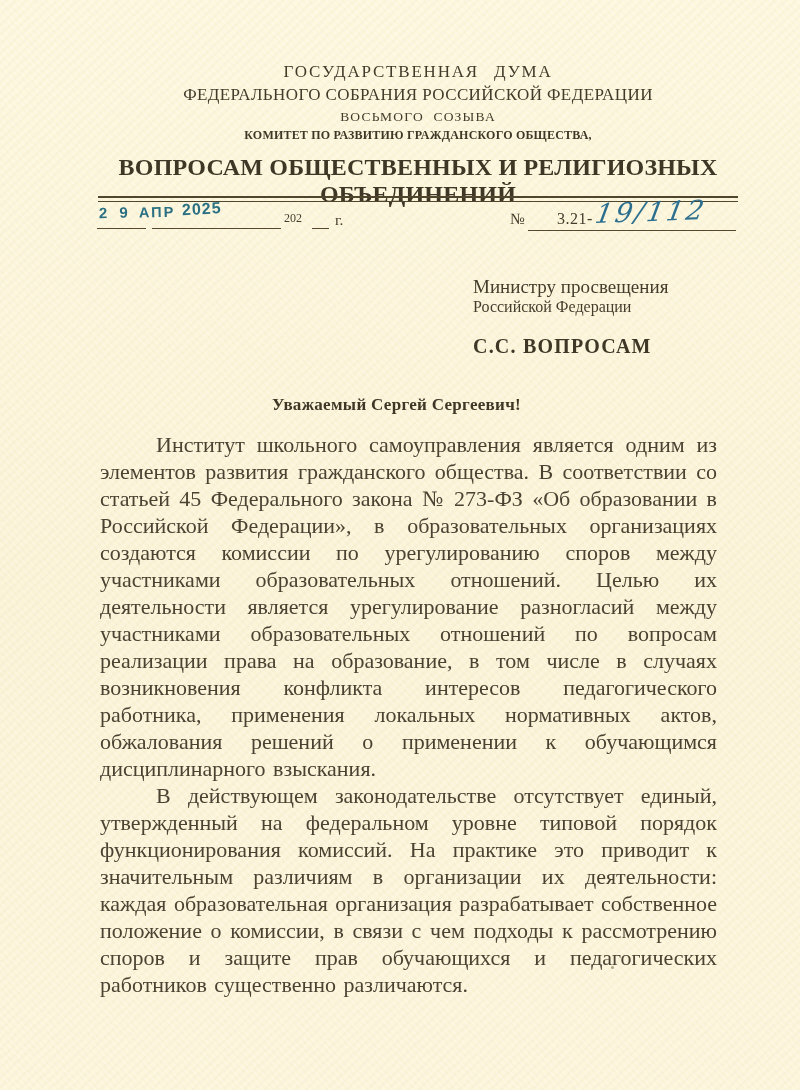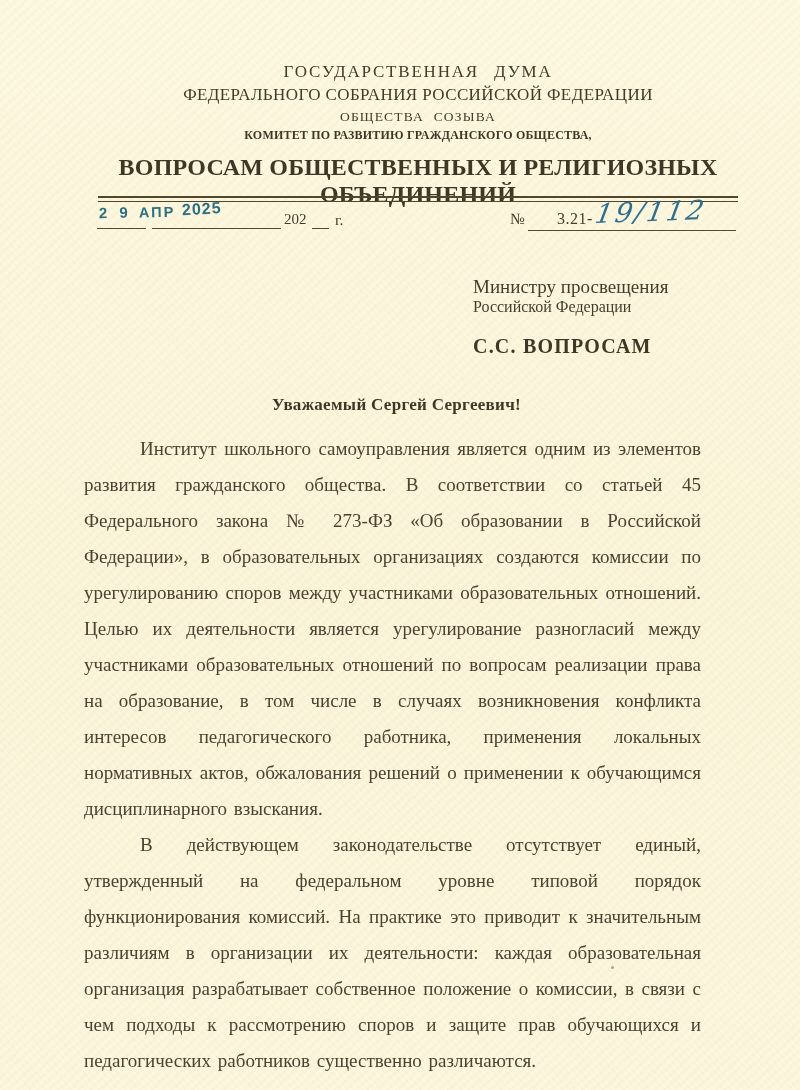--- a/index.html
+++ b/index.html
@@ -26,52 +26,52 @@
   .contacts{top:179px;left:98px;width:640px;display:flex;justify-content:space-between;
     font-size:13.2px;color:#453d2c;}
   .double-rule{top:196px;left:98px;width:640px;height:3px;
     border-top:2.6px solid #50462e;border-bottom:1.4px solid #50462e;}
   
   .blank{border-bottom:1.3px solid #55492f;height:1px;}
   .ln-a{top:227px;left:97px;width:49px;}
   .ln-b{top:227px;left:152px;width:129px;}
   .ln-c{top:227px;left:312px;width:17px;}
   .ln-d{top:229px;left:528px;width:208px;}
-  .yr{top:211px;left:284px;font-size:15px;color:#453d2c;}
+  .yr{top:211px;left:284px;font-size:12px;color:#453d2c;}
   .gd{top:211px;left:335px;font-size:15.5px;color:#453d2c;}
   .nosign{top:210px;left:510px;font-size:15.5px;color:#453d2c;}
   .noprint{top:210px;left:557px;font-size:16px;letter-spacing:.5px;color:#453d2c;}
   .stamp{top:203px;left:99px;color:#2b7082;font-family:"Liberation Sans","DejaVu Sans",sans-serif;
     font-weight:bold;transform:rotate(-1.2deg);white-space:nowrap;}
   .stamp .d{font-size:15px;letter-spacing:4px;}
   .stamp .m{font-size:14.5px;letter-spacing:2px;margin-left:7px;}
   .stamp .y{font-size:16px;letter-spacing:1px;margin-left:7px;position:relative;top:-2.5px;
     display:inline-block;transform:rotate(-2deg);}
   .handwriting{top:196px;left:596px;color:#2d6f8e;font-size:27px;font-style:italic;
     font-family:"DejaVu Serif",serif;letter-spacing:2.5px;transform:skewX(-12deg) rotate(-2deg);
     white-space:nowrap;}
   
   .adr1{top:276px;left:473px;font-size:19px;color:#453d2c;}
   .adr2{top:298px;left:473px;font-size:16px;color:#453d2c;}
   .adr-name{top:335px;left:473px;font-size:20px;font-weight:bold;letter-spacing:1.2px;color:#3e3726;}
   
   .salut{top:395px;left:272px;font-size:17px;font-weight:bold;letter-spacing:.3px;color:#3e3726;}
-  .body-text{top:431px;left:84px;width:617px;font-size:19px;line-height:36px;
+  .body-text{top:431px;left:100px;width:617px;font-size:22px;line-height:27px;
     text-align:justify;color:#4b4232;word-spacing:2px;}
   .body-text p{margin:0;text-indent:56px;}
   .speck{top:966px;left:611px;width:3px;height:3px;border-radius:50%;background:#8d8268;opacity:.7;}
 </style>
 </head>
 <body>
 
 <div class="page">
 
   <div class="abs ctr org2">ФЕДЕРАЛЬНОГО СОБРАНИЯ РОССИЙСКОЙ ФЕДЕРАЦИИ</div>
   <div class="abs ctr org1">ГОСУДАРСТВЕННАЯ ДУМА</div>
-  <div class="abs ctr org3">ОБЩЕСТВА СОЗЫВА</div>
+  <div class="abs ctr org3">ВОСЬМОГО СОЗЫВА</div>
   <div class="abs ctr com1">КОМИТЕТ ПО РАЗВИТИЮ ГРАЖДАНСКОГО ОБЩЕСТВА,</div>
   <div class="abs ctr com2">ВОПРОСАМ ОБЩЕСТВЕННЫХ И РЕЛИГИОЗНЫХ ОБЪЕДИНЕНИЙ</div>
 
 
   <div class="abs double-rule"></div>
 
   <div class="abs blank ln-a"></div>
   <div class="abs blank ln-b"></div>
   <div class="abs yr">202</div>
   <div class="abs blank ln-c"></div>

